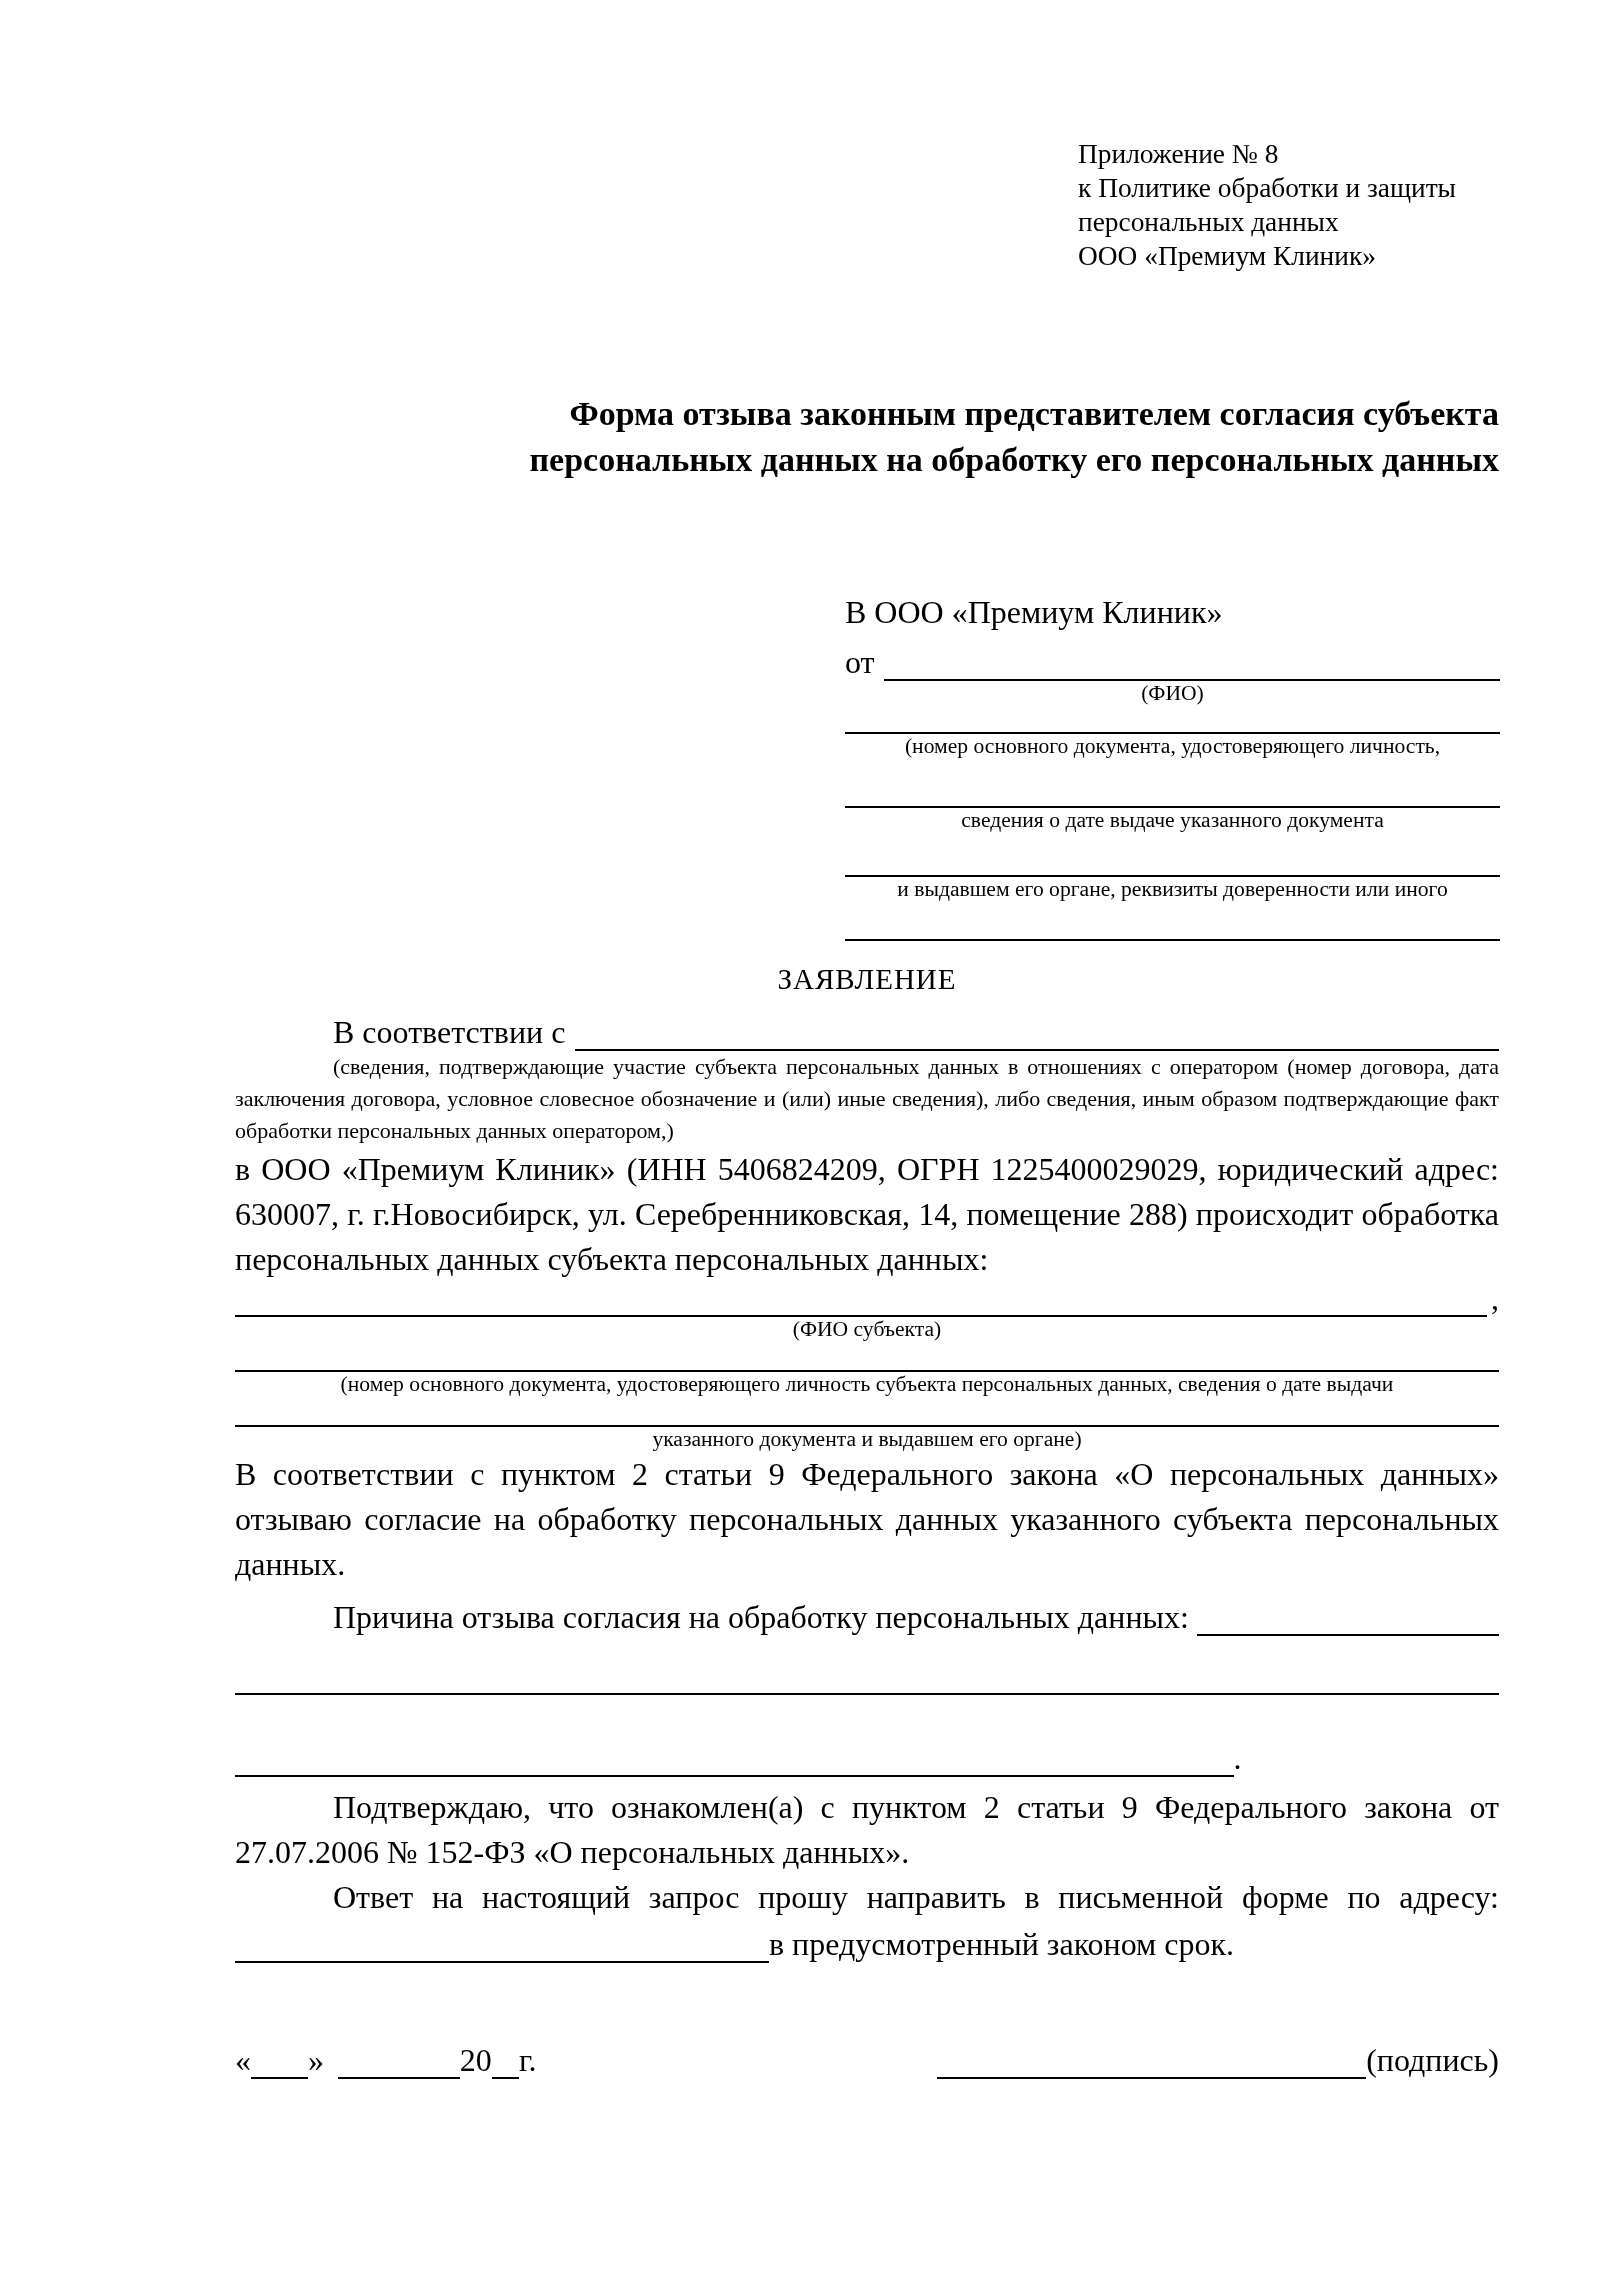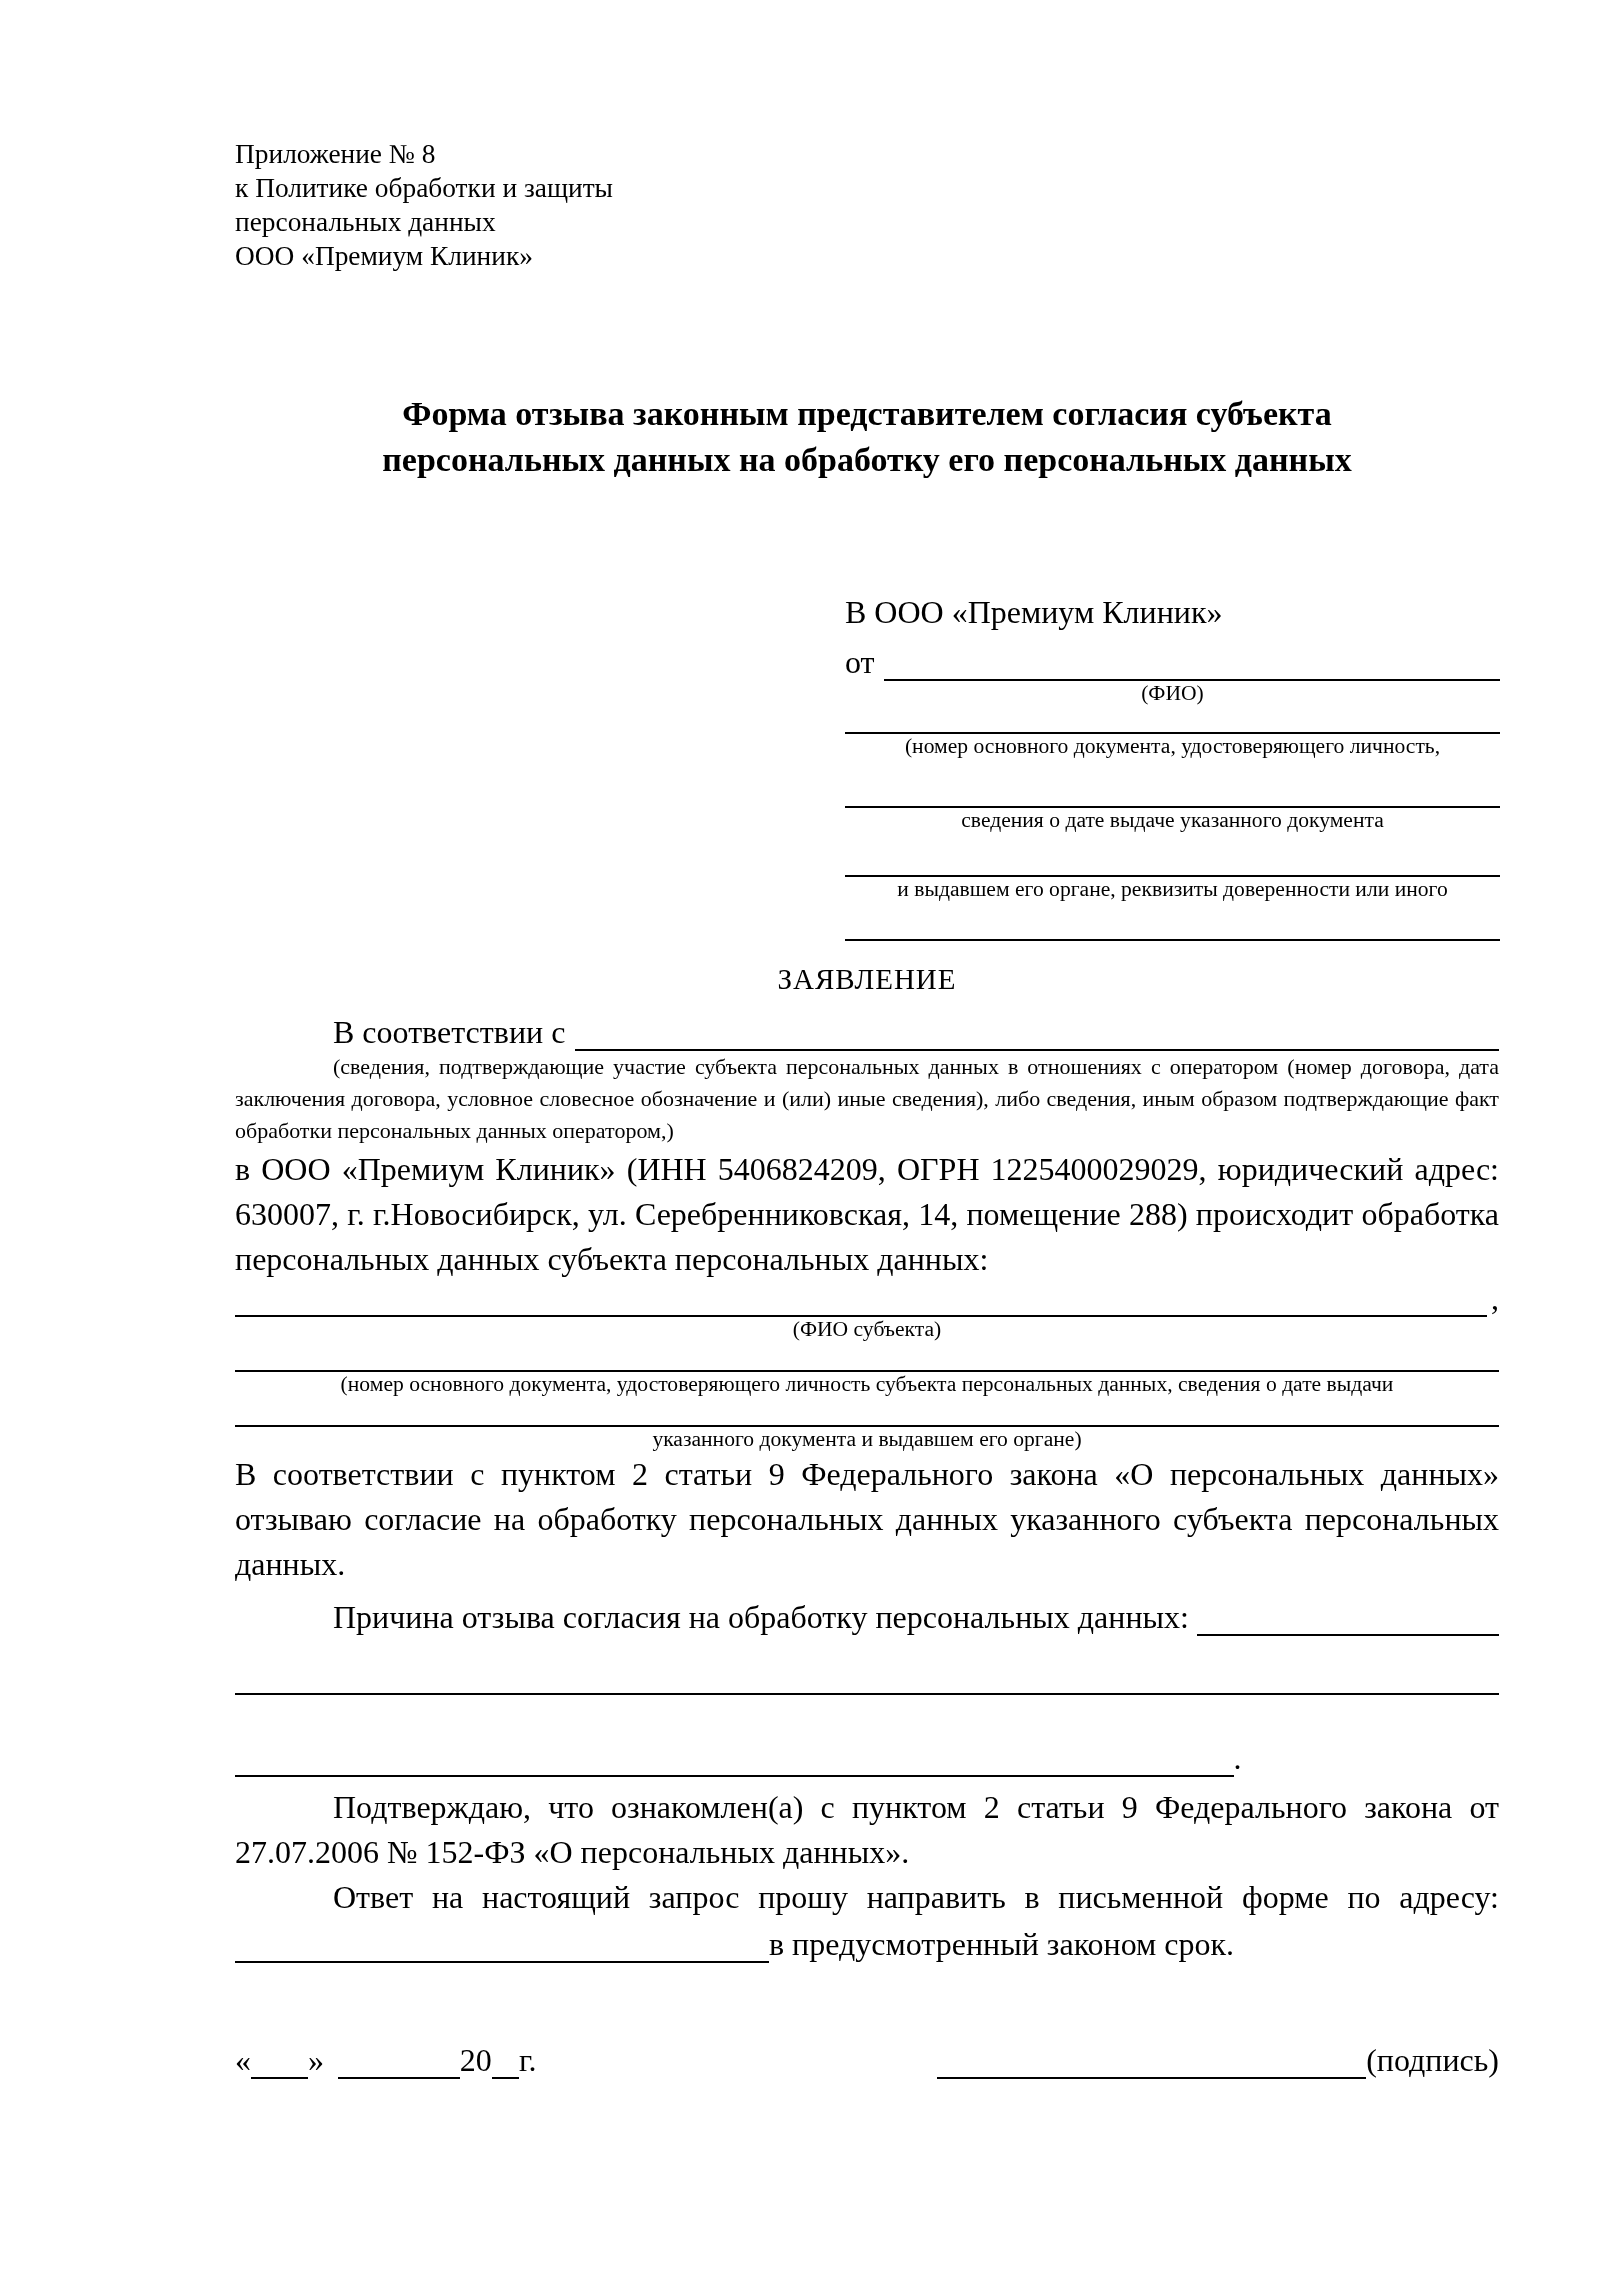--- a/index.html
+++ b/index.html
@@ -10,27 +10,28 @@
     margin: 0 auto;
     background: #ffffff;
     box-sizing: border-box;
     padding: 0 122px 0 235px;
     font-family: "Liberation Serif", "DejaVu Serif", serif;
     color: #000;
     font-size: 32px;
     overflow: hidden;
   }
   .appendix {
+    margin-left: 843px;
     padding-top: 137px;
     font-size: 27.4px;
     line-height: 34px;
   }
   .title {
     margin-top: 118px;
-    text-align: center;
+    text-align: right;
     font-weight: bold;
     font-size: 34px;
     line-height: 46px;
   }
   .addressee {
     margin-top: 110px;
     margin-left: 610px;
     width: 655px;
   }
   .addr-to { font-size: 32px; line-height: 39px; }

